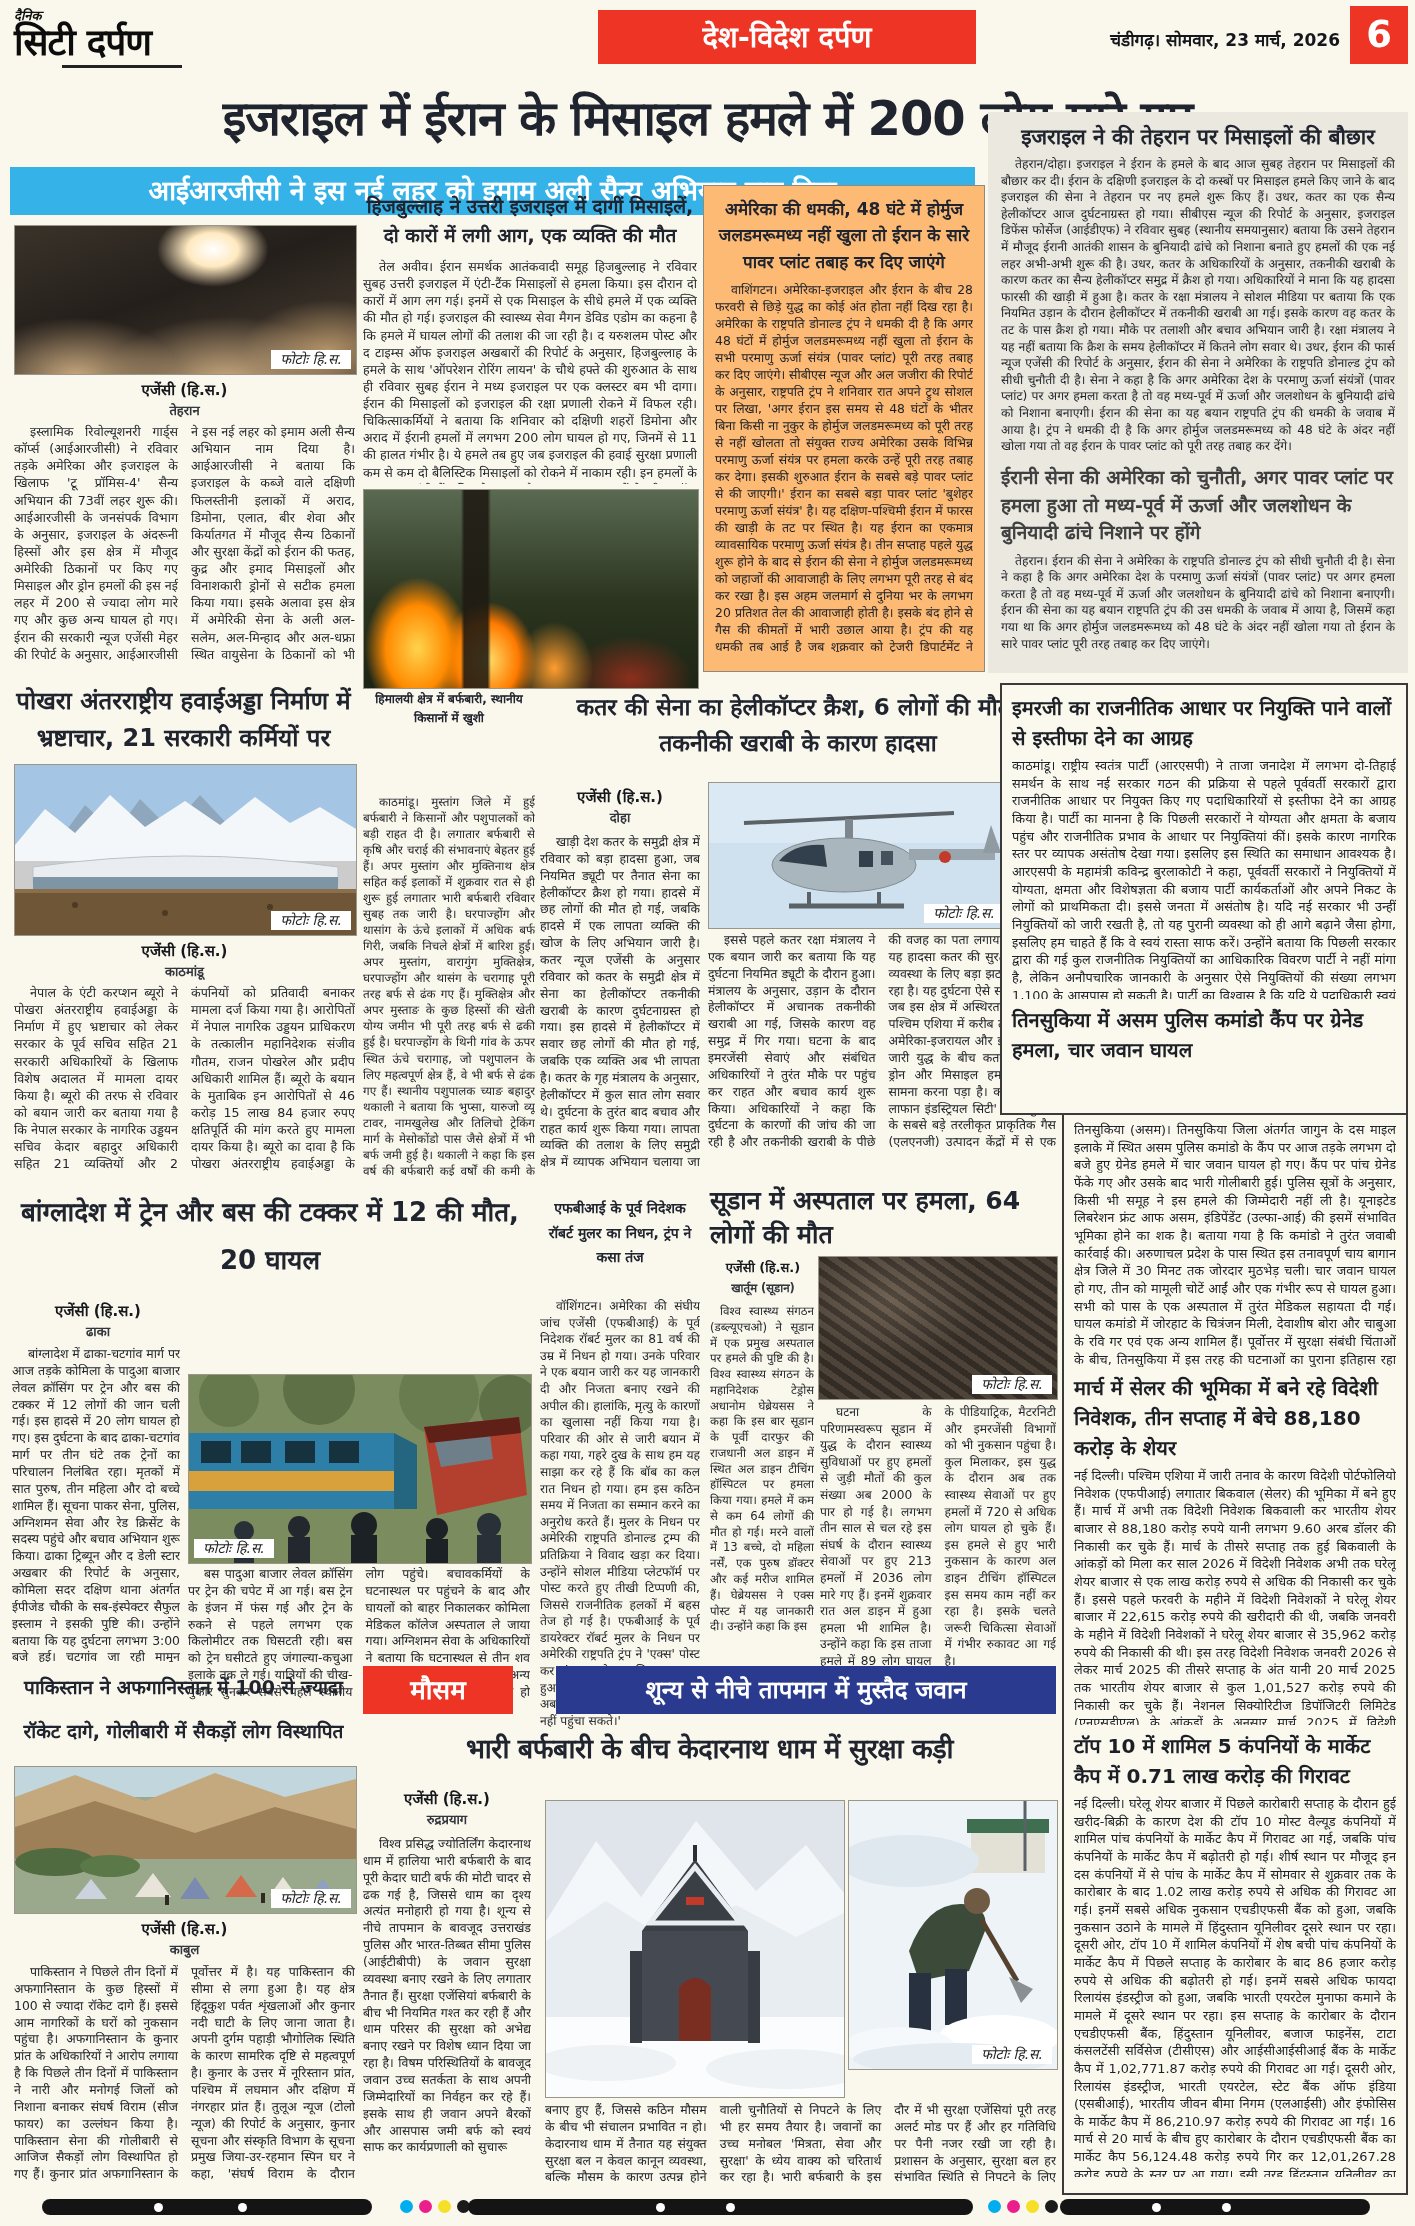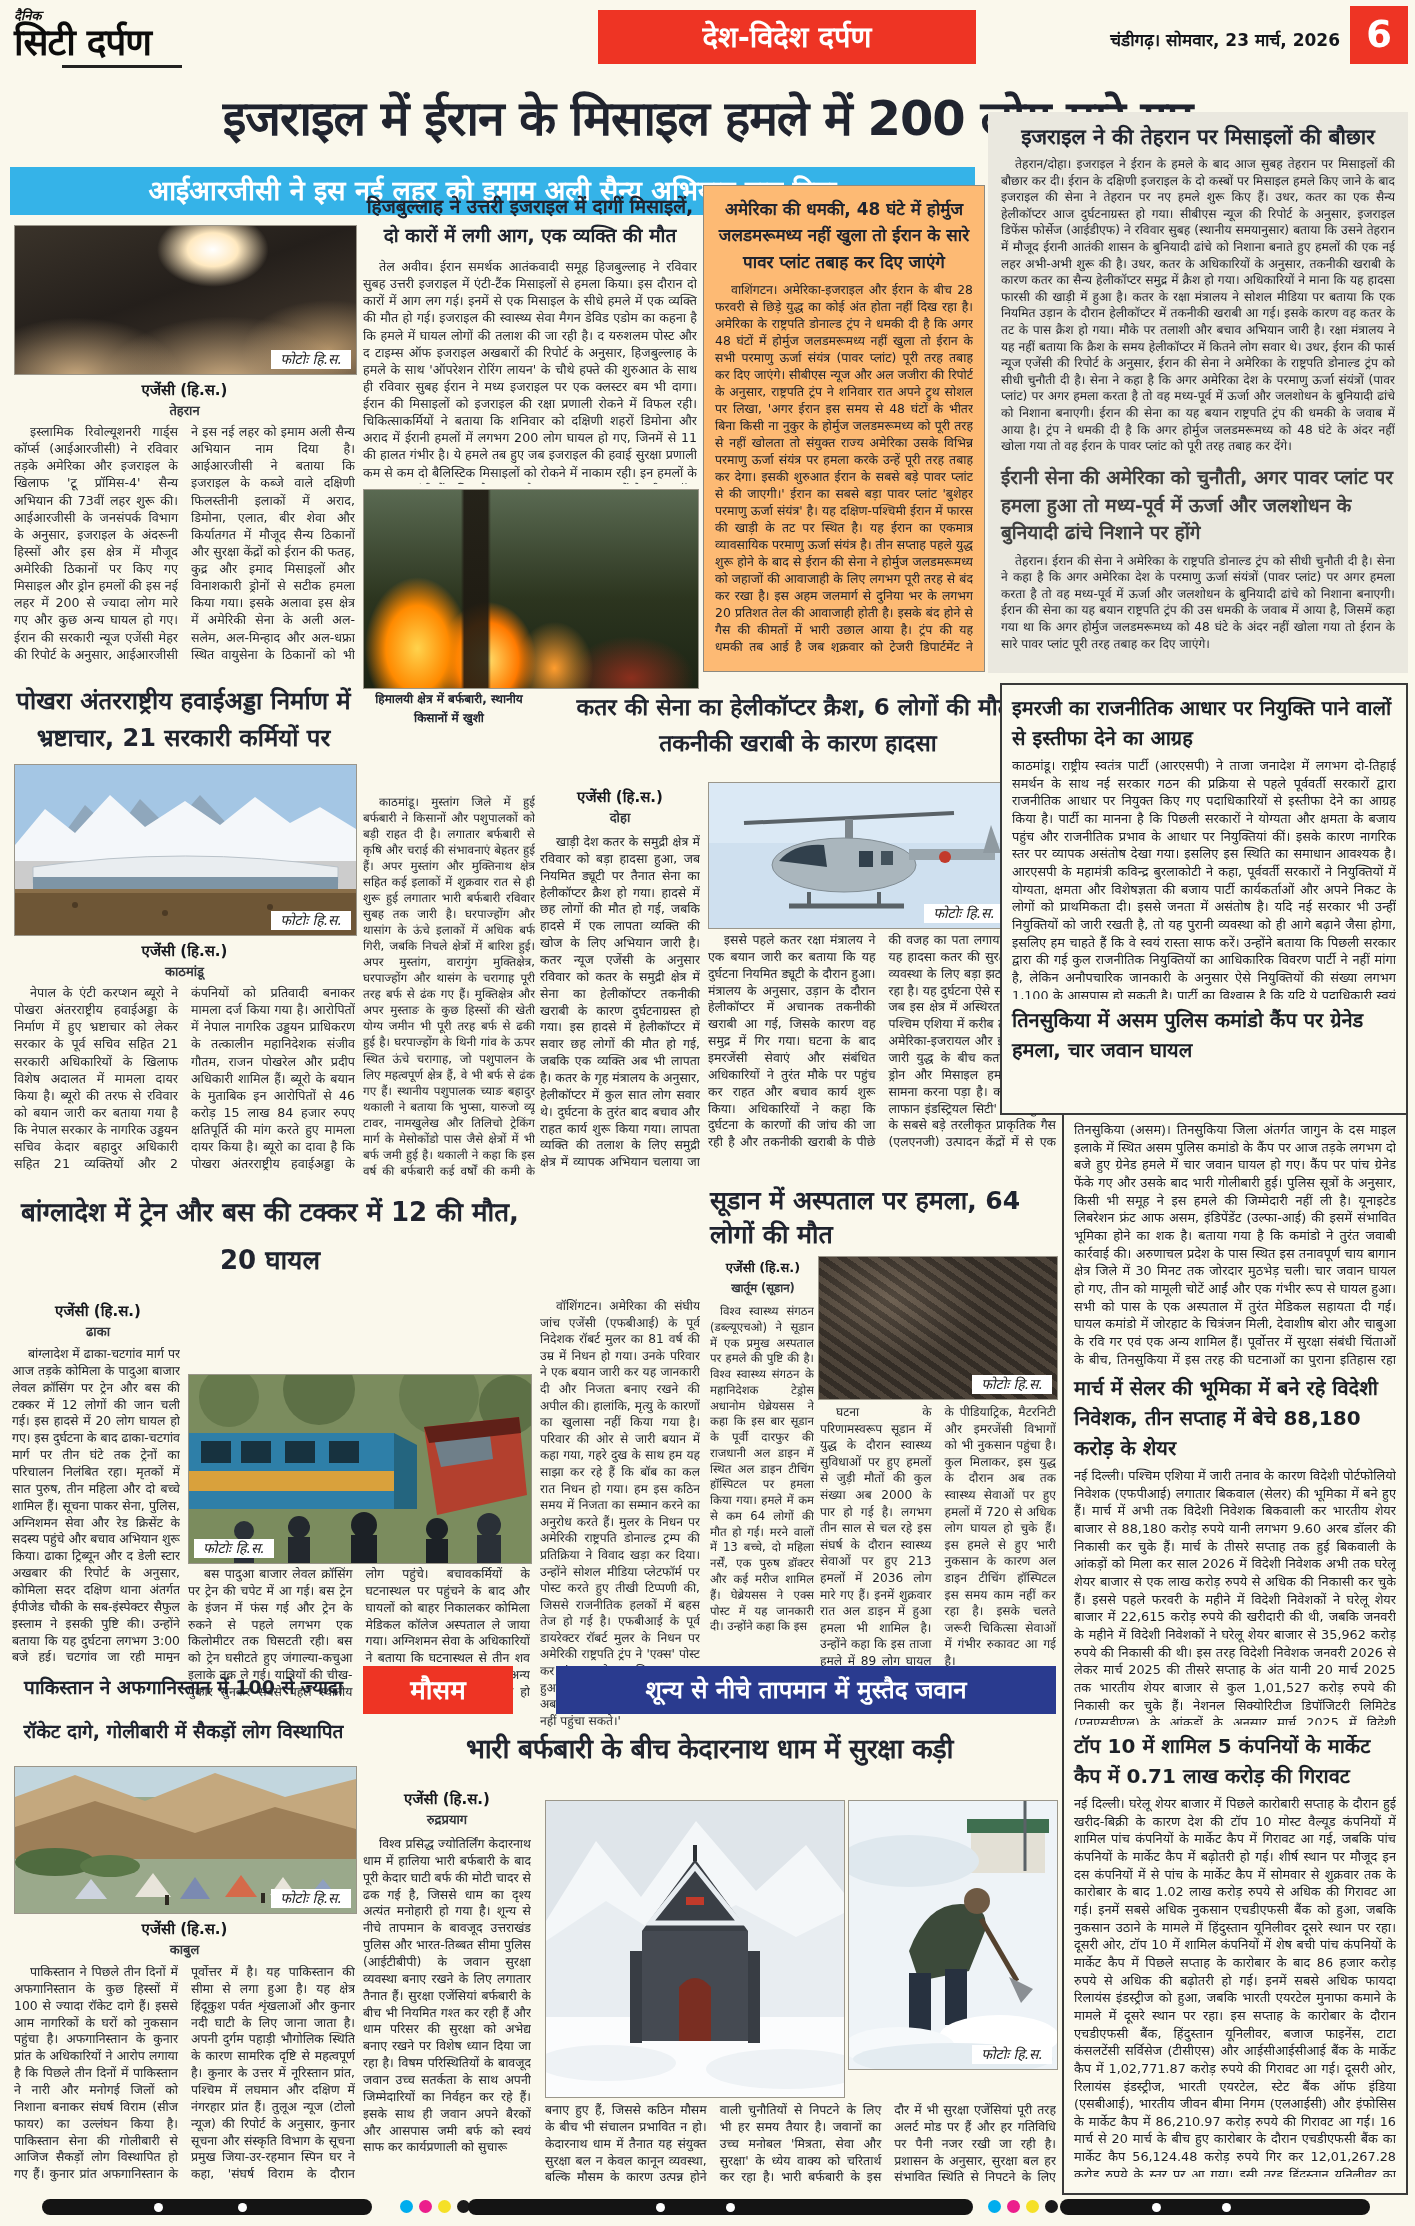--- a/index.html
+++ b/index.html
@@ -268,20 +268,21 @@
         <rect x="237" y="164" width="22" height="24" fill="#1c2126"></rect>
       <circle cx="300" cy="150" r="12" fill="#2a3037"></circle>
         <rect x="288" y="160" width="24" height="28" fill="#2a3037"></rect>
       <circle cx="55" cy="156" r="10" fill="#2a3037"></circle>
         <rect x="45" y="166" width="20" height="22" fill="#2a3037"></rect>
     </svg>
     <span class="cap cap-l">फोटोः हि.स.</span>
   </div>
   <div class="abs bt cols2 bg-body2">बस पादुआ बाजार लेवल क्रॉसिंग पर ट्रेन की चपेट में आ गई। बस ट्रेन के इंजन में फंस गई और ट्रेन के रुकने से पहले लगभग एक किलोमीटर तक घिसटती रही। बस को ट्रेन घसीटते हुए जंगाल्या-कचुआ इलाके तक ले गई। यात्रियों की चीख-पुकार सुनकर सबसे पहले स्थानीय लोग पहुंचे। बचावकर्मियों के घटनास्थल पर पहुंचने के बाद और घायलों को बाहर निकालकर कोमिला मेडिकल कॉलेज अस्पताल ले जाया गया। अग्निशमन सेवा के अधिकारियों ने बताया कि घटनास्थल से तीन शव बरामद किए गए, जबकि नौ अन्य लोगों की इलाज के दौरान मौत हो गई। अधिकारियों के अनुसार, ढाका-चटगांव मार्ग पर ट्रेनों का आवागमन तीन घंटे तक बाधित रहा। अधिकारियों ने बताया कि दुर्घटना के समय क्रॉसिंग पर कोई गेटमैन मौजूद नहीं था। पूर्वी जोन के महाप्रबंधक ने पुष्टि की कि बांग्लादेश रेलवे ने मंडल स्तर क्षेत्रीय स्तर पर दो जांच समितियां बनाई हैं। गेटमैन मेहदी हसन और हेलाल उद्दीन को अस्थायी रूप से निलंबित कर दिया गया है।</div>
 
+  <div class="abs hl fb-head">एफबीआई के पूर्व निदेशक रॉबर्ट मुलर का निधन, ट्रंप ने कसा तंज</div>
   <div class="abs bt fb-body">वॉशिंगटन। अमेरिका की संघीय जांच एजेंसी (एफबीआई) के पूर्व निदेशक रॉबर्ट मुलर का 81 वर्ष की उम्र में निधन हो गया। उनके परिवार ने एक बयान जारी कर यह जानकारी दी और निजता बनाए रखने की अपील की। हालांकि, मृत्यु के कारणों का खुलासा नहीं किया गया है। परिवार की ओर से जारी बयान में कहा गया, गहरे दुख के साथ हम यह साझा कर रहे हैं कि बॉब का कल रात निधन हो गया। हम इस कठिन समय में निजता का सम्मान करने का अनुरोध करते हैं। मुलर के निधन पर अमेरिकी राष्ट्रपति डोनाल्ड ट्रम्प की प्रतिक्रिया ने विवाद खड़ा कर दिया। उन्होंने सोशल मीडिया प्लेटफॉर्म पर पोस्ट करते हुए तीखी टिप्पणी की, जिससे राजनीतिक हलकों में बहस तेज हो गई है। एफबीआई के पूर्व डायरेक्टर रॉबर्ट मुलर के निधन पर अमेरिकी राष्ट्रपति ट्रंप ने 'एक्स' पोस्ट कर तंज कसते हुए लिखा, 'अच्छा हुआ, मुझे खुशी है कि वह मर गए, अब वह निर्दोष लोगों को नुकसान नहीं पहुंचा सकते।'</div>
 
   <div class="abs hl sd-head">सूडान में अस्पताल पर हमला, 64 लोगों की मौत</div>
   <div class="abs byline sd-byline">एजेंसी (हि.स.)</div>
   <div class="abs dateline sd-dateline">खार्तूम (सूडान)</div>
   <div class="photo sd-photo">
     <span class="cap">फोटोः हि.स.</span>
   </div>
   <div class="abs bt sd-body1">विश्व स्वास्थ्य संगठन (डब्ल्यूएचओ) ने सूडान में एक प्रमुख अस्पताल पर हमले की पुष्टि की है। विश्व स्वास्थ्य संगठन के महानिदेशक टेड्रोस अधानोम घेब्रेयसस ने कहा कि इस बार सूडान के पूर्वी दारफुर की राजधानी अल डाइन में स्थित अल डाइन टीचिंग हॉस्पिटल पर हमला किया गया। हमले में कम से कम 64 लोगों की मौत हो गई। मरने वालों में 13 बच्चे, दो महिला नर्सें, एक पुरुष डॉक्टर और कई मरीज शामिल हैं। घेब्रेयसस ने एक्स पोस्ट में यह जानकारी दी। उन्होंने कहा कि इस</div>
   <div class="abs bt cols2 sd-body2">घटना के परिणामस्वरूप सूडान में युद्ध के दौरान स्वास्थ्य सुविधाओं पर हुए हमलों से जुड़ी मौतों की कुल संख्या अब 2000 के पार हो गई है। लगभग तीन साल से चल रहे इस संघर्ष के दौरान स्वास्थ्य सेवाओं पर हुए 213 हमलों में 2036 लोग मारे गए हैं। इनमें शुक्रवार रात अल डाइन में हुआ हमला भी शामिल है। उन्होंने कहा कि इस ताजा हमले में 89 लोग घायल हुए हैं। हमले में अस्पताल के पीडियाट्रिक, मैटरनिटी और इमरजेंसी विभागों को भी नुकसान पहुंचा है। कुल मिलाकर, इस युद्ध के दौरान अब तक स्वास्थ्य सेवाओं पर हुए हमलों में 720 से अधिक लोग घायल हो चुके हैं। इस हमले से हुए भारी नुकसान के कारण अल डाइन टीचिंग हॉस्पिटल इस समय काम नहीं कर रहा है। इसके चलते जरूरी चिकित्सा सेवाओं में गंभीर रुकावट आ गई है।</div>

